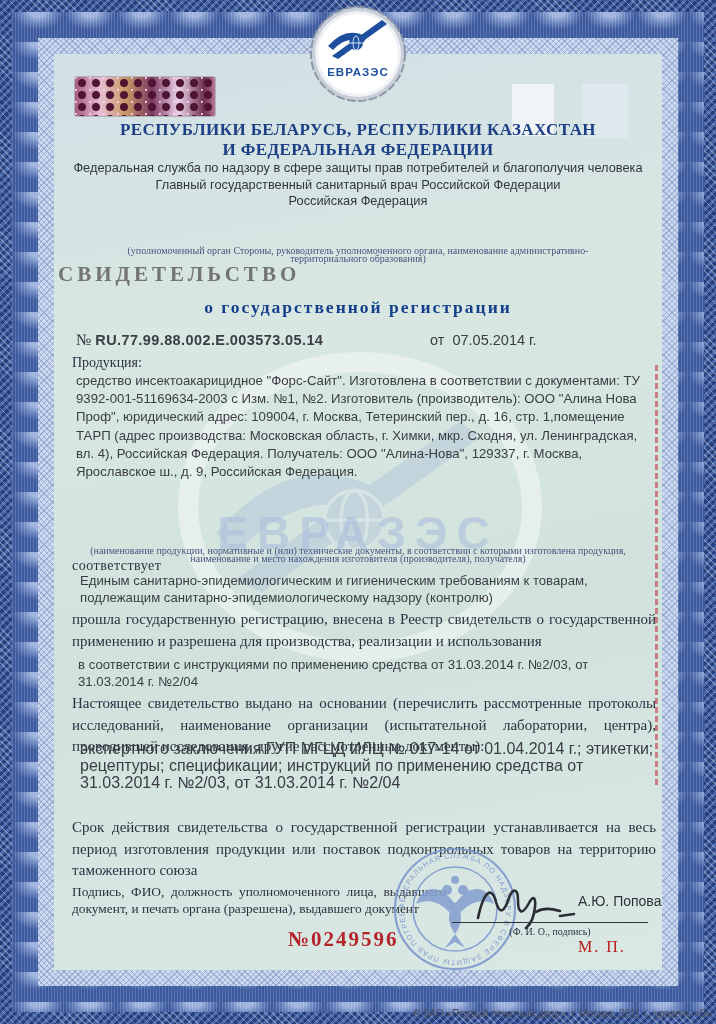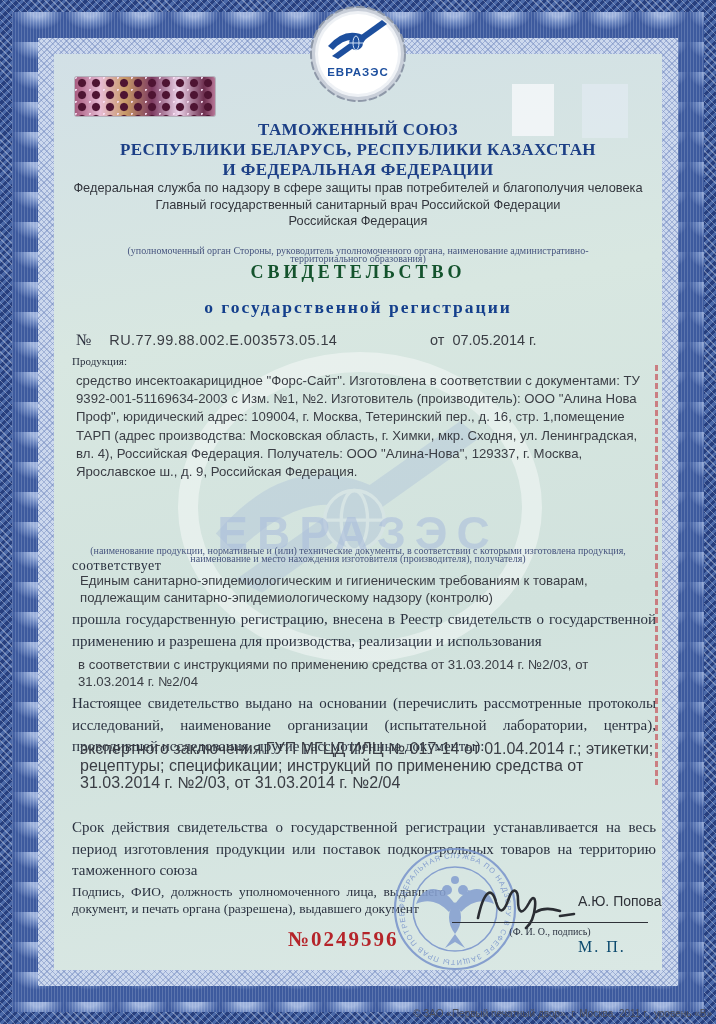--- a/index.html
+++ b/index.html
@@ -50,52 +50,52 @@
     font-family:"Liberation Sans","DejaVu Sans",sans-serif;font-weight:bold;
     font-size:46px;letter-spacing:9px;color:#a9bcdc;opacity:.55;}
 
   
   .hdr{left:58px;top:120px;width:600px;text-align:center;color:#1c3f86;}
   .hdr .h-big{font-weight:bold;font-size:17px;line-height:20px;letter-spacing:.4px;}
   .hdr .h-sm{font-family:"Liberation Sans","DejaVu Sans",sans-serif;color:#33363d;
              font-size:12.8px;line-height:16.5px;font-weight:normal;}
   .cap{color:#47557f;font-size:10px;line-height:8px;text-align:center;}
   .org-cap{left:92px;top:247px;width:532px;}
-  .title{left:58px;top:262px;width:600px;text-align:center;color:#14532d;
-         font-weight:bold;font-size:18px;letter-spacing:4px;}
+  .title{left:58px;top:262px;width:600px;color:#737373;
+         font-weight:bold;font-size:21px;letter-spacing:4px;}
   .subtitle{left:58px;top:297px;width:600px;text-align:center;color:#143f8c;
          font-weight:bold;font-size:17.5px;letter-spacing:2px;}
   .numline{left:76px;top:331px;width:576px;color:#2e3240;}
   .numline .no{font-size:16px;}
   .sansval{font-family:"Liberation Sans","DejaVu Sans",sans-serif;color:#3a3d44;}
-  .numline .num{font-size:14.5px;letter-spacing:.4px;margin-left:14px;}
+  .numline .num{font-size:14.5px;letter-spacing:.4px;font-weight:bold;}
   .numline .from{position:absolute;left:354px;top:1px;font-size:14.5px;}
   .serif-p{color:#2b3240;font-size:15px;line-height:21.5px;text-align:justify;}
   .sans-p{font-family:"Liberation Sans","DejaVu Sans",sans-serif;color:#3a3d44;
           font-size:13.2px;line-height:18.2px;}
-  .prod-label{left:72px;top:355px;font-size:11px;color:#2b3240;}
+  .prod-label{left:72px;top:355px;font-size:14px;color:#2b3240;}
   .prod-text{left:76px;top:372px;width:582px;}
   .prod-cap{left:62px;top:547px;width:592px;}
   .conf-label{left:72px;top:558px;font-size:14px;color:#2b3240;letter-spacing:.5px;}
   .conf-text{left:80px;top:573px;width:570px;line-height:16.8px;}
   .reg-text{left:72px;top:609px;width:584px;}
   .reg-detail{left:78px;top:656px;width:578px;line-height:17px;}
   .basis-text{left:72px;top:693px;width:584px;}
   .basis-detail{left:80px;top:740px;width:582px;line-height:17px;font-size:16px;}
   .validity{left:72px;top:817px;width:584px;}
   .sign-cap{left:72px;top:884px;width:374px;font-size:13.4px;line-height:16.6px;
             text-align:justify;color:#2b3240;}
   .serial{left:288px;top:927px;color:#b5242a;font-weight:bold;font-size:21px;letter-spacing:2px;}
   .stamp{left:392px;top:846px;width:126px;height:126px;opacity:.88;}
   .sig-svg{left:470px;top:878px;width:120px;height:54px;}
   .signer{left:578px;top:893px;font-family:"Liberation Sans","DejaVu Sans",sans-serif;
           font-size:14px;color:#2e3138;}
   .sig-line{left:452px;top:922px;width:196px;border-top:1.5px solid #2e3138;}
   .fio-cap{left:458px;top:926px;width:184px;text-align:center;font-size:10px;color:#2b3240;}
-  .mp{left:578px;top:938px;font-size:16px;color:#0c4a6e;letter-spacing:2px;}
+  .mp{left:578px;top:938px;font-size:16px;color:#b91c1c;letter-spacing:2px;}
   .red-dashes{left:655px;top:365px;height:420px;width:0;
               border-left:3px dashed rgba(193,42,52,.55);}
   .footer{right:4px;top:1008px;font-family:"Liberation Sans","DejaVu Sans",sans-serif;
           font-size:10px;color:#4d505c;z-index:5;}
 </style>
 </head>
 <body>
 
 <div class="page">
 
@@ -132,21 +132,20 @@
         <path d="M26 52 L76 16 L81 20 L32 55 Z" fill="#1d4f9e"></path>
         <path d="M22 42 Q40 21 61 33 L57 39 Q42 30 27 46 Z" fill="#1d4f9e"></path>
         <circle cx="50" cy="39" r="7" fill="#1d4f9e"></circle>
         <ellipse cx="50" cy="39" rx="3" ry="7" fill="none" stroke="#cfe0f4" stroke-width="1"></ellipse>
         <line x1="43" y1="39" x2="57" y2="39" stroke="#cfe0f4" stroke-width="1"></line>
       </g>
       <text x="52" y="72" text-anchor="middle" font-family="Liberation Sans, DejaVu Sans, sans-serif" font-size="11.5" font-weight="bold" letter-spacing="1" fill="#1d4f9e">ЕВРАЗЭС</text>
     </svg>
 
     <div class="abs hdr">
-      <div class="h-big">ТАМОЖЕННЫЙ СОЮЗ</div>
       <div class="h-big">РЕСПУБЛИКИ БЕЛАРУСЬ, РЕСПУБЛИКИ КАЗАХСТАН</div>
       <div class="h-big">И ФЕДЕРАЛЬНАЯ ФЕДЕРАЦИИ</div>
       <div class="h-sm">Федеральная служба по надзору в сфере защиты прав потребителей и благополучия человека</div>
       <div class="h-sm">Главный государственный санитарный врач Российской Федерации</div>
       <div class="h-sm">Российская Федерация</div>
     </div>
 
     <div class="abs cap org-cap">(уполномоченный орган Стороны, руководитель уполномоченного органа, наименование административно-территориального образования)</div>
 
     <div class="abs title">СВИДЕТЕЛЬСТВО</div>

